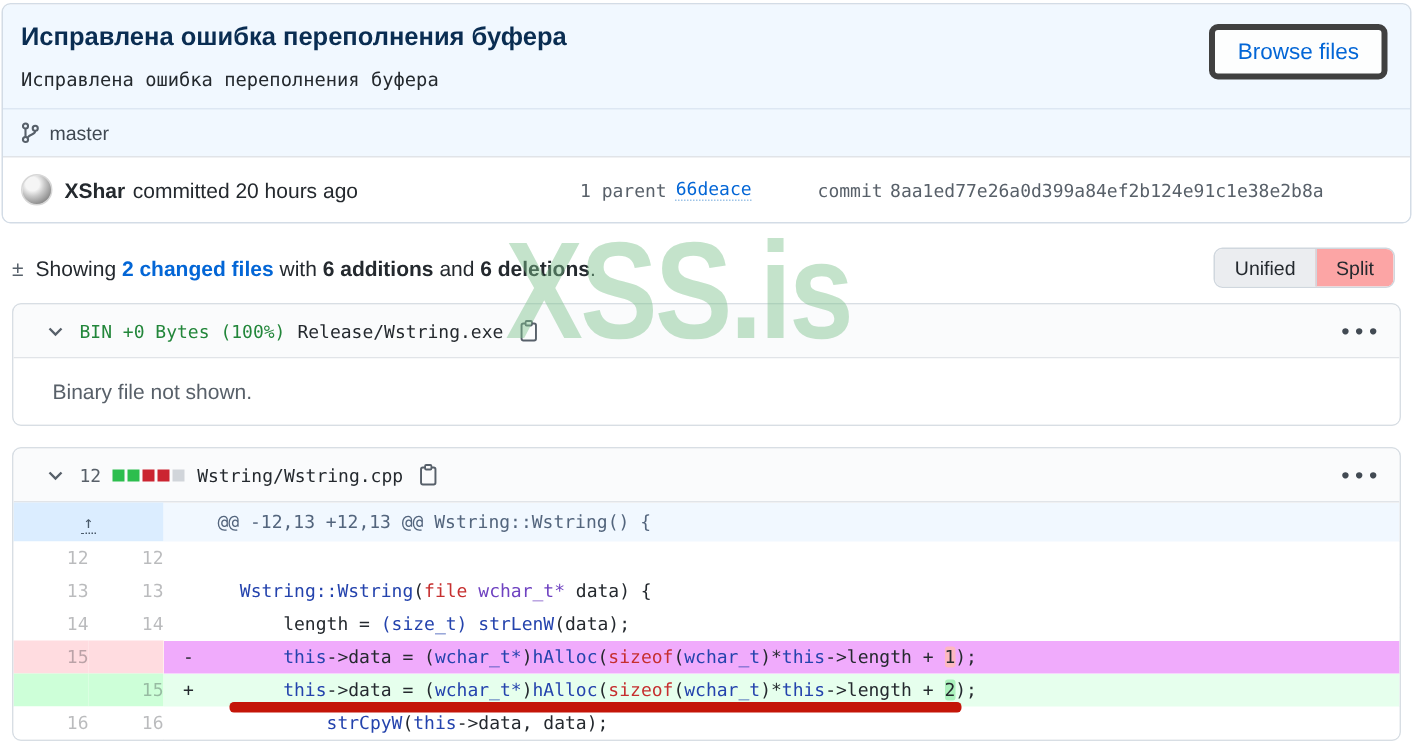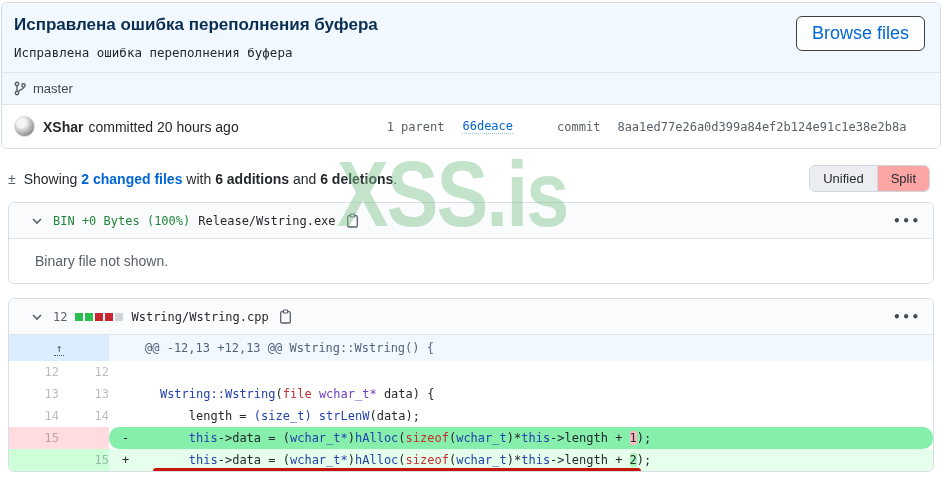--- a/index.html
+++ b/index.html
@@ -5,35 +5,35 @@
   * { margin:0; padding:0; box-sizing:border-box; }
   html,body { width:942px; height:504px; overflow:hidden; background:#fff;
               font-family:"Liberation Sans", sans-serif; color:#24292e; }
 
   
   .commit-box { margin:2px 1px 16px 1px; border:1px solid #d3dce6; border-radius:6px; overflow:hidden; }
   .commit-head { background:#f1f8ff; padding:11px 12px 12px 12px; display:flex; align-items:flex-start; }
   .commit-head-left { flex:1; }
   .commit-title { font-size:17px; font-weight:bold; color:#0a2d52; line-height:1.3; }
   .commit-desc { font-family:"DejaVu Sans Mono", monospace; font-size:12.5px; color:#24292e; margin-top:9px; }
-  .browse-btn { background:#fdfefe; border:1px solid #404040; border-radius:6px; color:#0366d6;
-                font-size:18px; padding:6px 15px; margin:2px 3px 0 0; cursor:pointer; white-space:nowrap; }
+  .browse-btn { background:#fdfefe; border:4px solid #404040; border-radius:6px; color:#0366d6;
+                font-size:15px; padding:6px 15px; margin:2px 3px 0 0; cursor:pointer; white-space:nowrap; }
   .branch-row { background:#f1f8ff; border-top:1px solid #dde7f3; padding:8px 12px; display:flex; align-items:center; gap:7px;
                 font-size:13px; color:#3f4852; }
   .meta-row { background:#fff; border-top:1px solid #e1e4e8; padding:11px 12px; display:flex; align-items:center; }
   .avatar { width:21px; height:21px; border-radius:50%;
             background:radial-gradient(circle at 35% 30%, #f5f5f5 0 25%, #c9c9c9 45%, #8f8f8f 75%, #6e6e6e 100%);
             border:1px solid #d7d7d7; }
   .author { font-size:14px; font-weight:bold; margin-left:8px; }
   .committed { font-size:14px; color:#24292e; margin-left:5px; }
   .parent-group { margin-left:148px; font-family:"DejaVu Sans Mono", monospace; font-size:12px; color:#586069;
-                  display:flex; align-items:center; gap:18px; }
+                  display:flex; align-items:center; gap:6px; }
   .sha-link { color:#0366d6; text-decoration:none; border-bottom:1px dotted #9ec3e6; cursor:pointer; }
   .commit-group { margin-left:44px; font-family:"DejaVu Sans Mono", monospace; font-size:12px; color:#586069;
-                  display:flex; align-items:flex-end; gap:17px; }
+                  display:flex; align-items:flex-end; gap:5px; }
 
   
   .toolbar { margin:15px 8px 10px 8px; display:flex; align-items:center; }
   .diff-glyph { color:#57606a; font-size:14px; margin-right:8px; }
   .showing { font-size:14px; color:#24292e; }
   .showing a { color:#0366d6; text-decoration:none; font-weight:bold; cursor:pointer; }
   .showing b { font-weight:bold; }
   .viewmode { margin-left:auto; margin-right:4px; display:flex; border:1px solid #d0d7de; border-radius:6px; overflow:hidden; }
   .viewmode .seg { font-size:13px; padding:5px 13px; background:#fca5a5; color:#24292e; cursor:pointer; }
   .viewmode .seg.selected { background:#ebedf0; }
@@ -59,21 +59,21 @@
   table.diff td { padding:0; height:22px; vertical-align:middle; }
   td.ln { width:50px; min-width:50px; text-align:right; padding-right:12px; color:rgba(27,31,35,0.3);
           cursor:pointer; user-select:none; }
   td.code { white-space:pre; position:relative; }
   td.code .sign { display:inline-block; width:22px; padding-left:13px; color:#24292e; }
   tr.hunk td { background:#f1f8ff; color:#53657d; height:26px; }
   tr.hunk td.hunk-gut { background:#dbedff; text-align:center; cursor:pointer; }
   .unfold { color:#4a5a6a; font-size:11px; border-bottom:1px dotted #4a5a6a; padding:0 2px 1px 2px; line-height:1; display:inline-block; }
   tr.ctx td { background:#fff; }
   tr.del td.ln { background:#ffdce0; }
-  tr.del td.code { background:#86efac;border-radius:10px; }
+  tr.del td.code { background:#f0abfc; }
   tr.add td.ln { background:#cdffd8; }
   tr.add td.code { background:#e6ffed; }
   .c-p { color:#24292e; } .c-fn { color:#2443ad; } .c-kw { color:#c62f2f; } .c-ty { color:#6f42c1; }
   .c-hd { background:#fdb8c0; border-radius:2px; }
   .c-ha { background:#acf2bd; border-radius:2px; }
   .annot { position:absolute; left:44px; width:488px; height:7px; bottom:-4px; background:#c41508;
            border-radius:3px; z-index:3; }
 
   
   .watermark { position:absolute; left:337px; top:148px; font-size:92px; font-weight:bold; line-height:1;
@@ -205,17 +205,22 @@
         <tr class="line del">
           <td class="ln">15</td>
           <td class="ln"></td>
           <td class="code"><span class="sign">-</span><span class="c-p">        </span><span class="c-fn">this</span><span class="c-p">-&gt;data = (</span><span class="c-fn">wchar_t*</span><span class="c-p">)</span><span class="c-fn">hAlloc</span><span class="c-p">(</span><span class="c-kw">sizeof</span><span class="c-p">(</span><span class="c-fn">wchar_t</span><span class="c-p">)*</span><span class="c-fn">this</span><span class="c-p">-&gt;length + </span><span class="c-hd">1</span><span class="c-p">);</span></td>
         </tr>
         <tr class="line add">
           <td class="ln"></td>
           <td class="ln">15</td>
           <td class="code"><span class="sign">+</span><span class="c-p">        </span><span class="c-fn">this</span><span class="c-p">-&gt;data = (</span><span class="c-fn">wchar_t*</span><span class="c-p">)</span><span class="c-fn">hAlloc</span><span class="c-p">(</span><span class="c-kw">sizeof</span><span class="c-p">(</span><span class="c-fn">wchar_t</span><span class="c-p">)*</span><span class="c-fn">this</span><span class="c-p">-&gt;length + </span><span class="c-ha">2</span><span class="c-p">);</span><div class="annot"></div></td>
         </tr>
+        <tr class="line ctx">
+          <td class="ln">16</td>
+          <td class="ln">16</td>
+          <td class="code"><span class="sign"></span><span class="c-p">            </span><span class="c-fn">strCpyW</span><span class="c-p">(</span><span class="c-fn">this</span><span class="c-p">-&gt;data, data);</span></td>
+        </tr>
       </tbody>
   </table>
 </div>
 
 <div class="watermark">XSS.is</div>
 
 </body></html>

